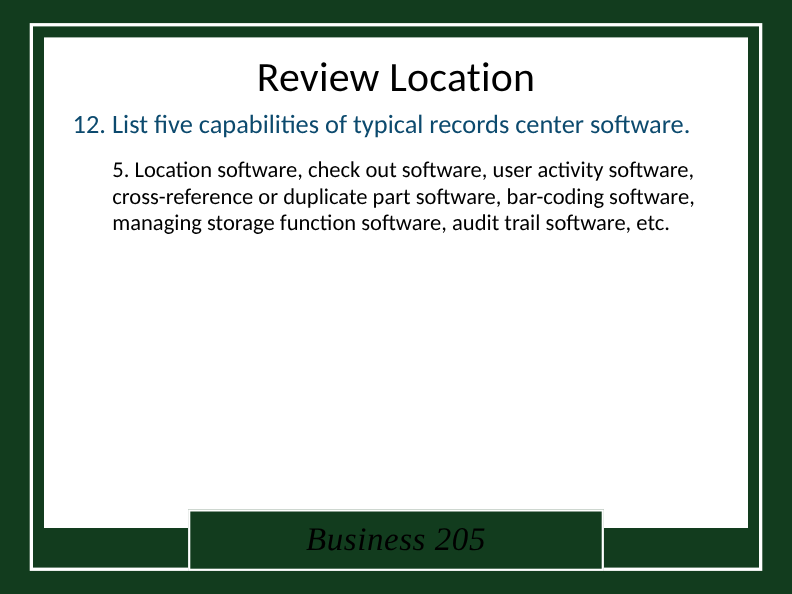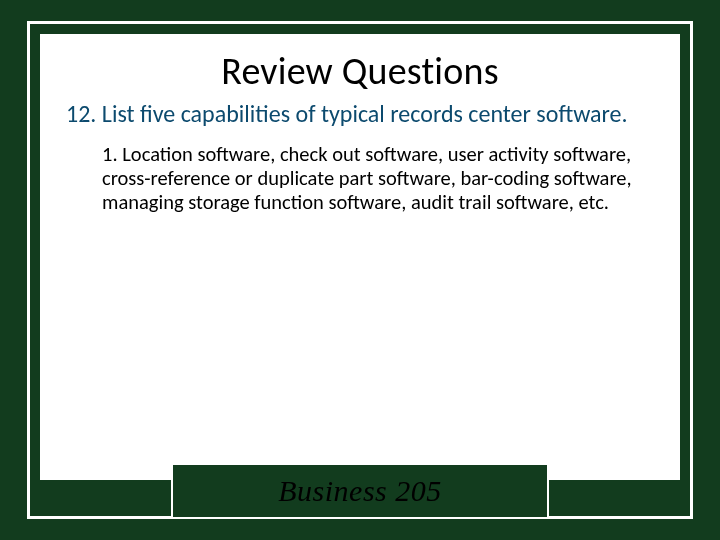--- a/index.html
+++ b/index.html
@@ -77,22 +77,22 @@
       font-style: italic;
       color: #000000;
       letter-spacing: 0.5px;
     }
   </style>
 </head>
 <body>
 
 <div class="slide-outer">
   <div class="content-box">
-    <h1 class="title">Review Questions</h1>
+    <h1 class="title">Review Location</h1>
     <div class="question">
       <span class="q-text">12. List five capabilities of typical records center software.</span>
     </div>
-    <div class="answer">1. Location software, check out software, user activity software, cross-reference or duplicate part software, bar-coding  software, managing storage function software, audit trail software, etc.</div>
+    <div class="answer">5. Location software, check out software, user activity software, cross-reference or duplicate part software, bar-coding  software, managing storage function software, audit trail software, etc.</div>
   </div>
   <div class="footer-box">
     <span class="footer-text">Business 205</span>
   </div>
 </div>
 
 </body></html>

